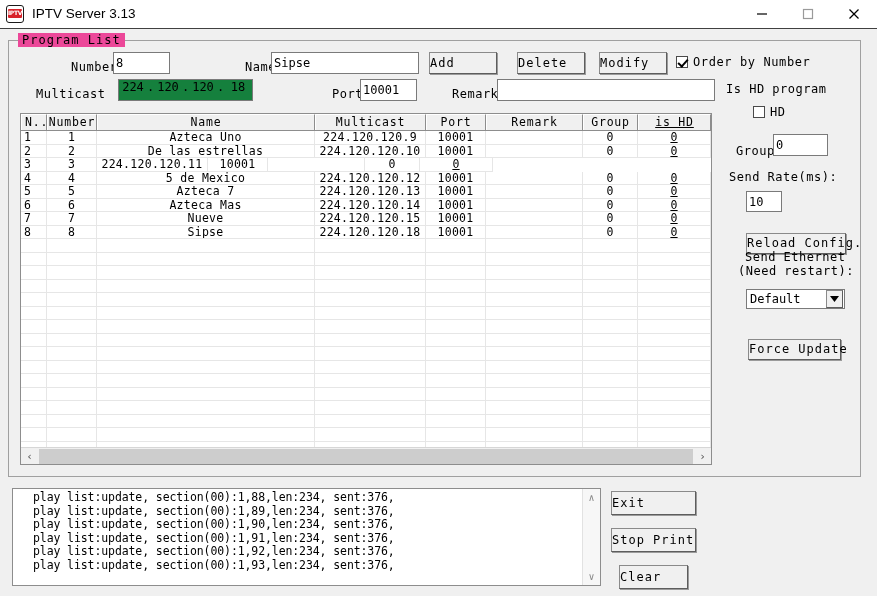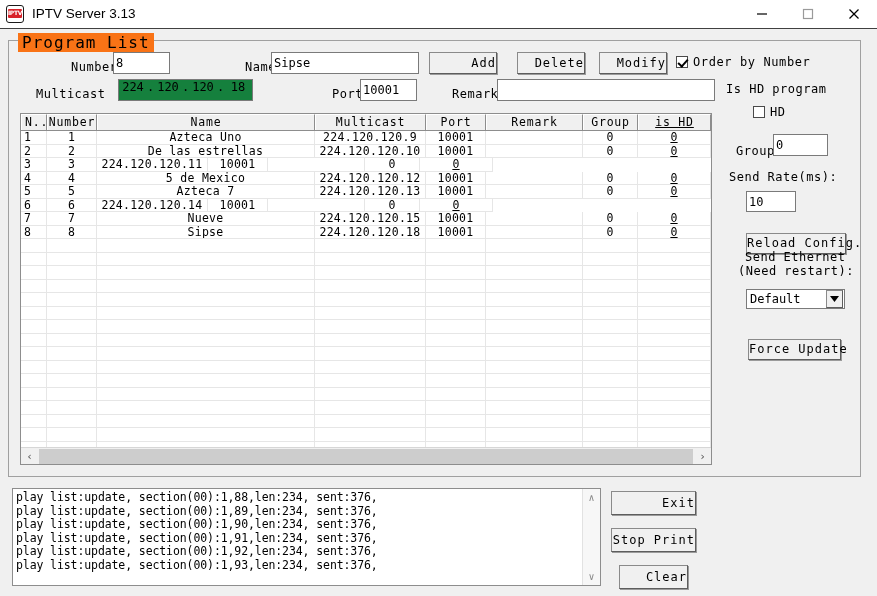--- a/index.html
+++ b/index.html
@@ -91,23 +91,23 @@
     left: 8px; top: 40px;
     width: 853px;
     height: 437px;
     border: 1px solid #a0a0a0;
     box-sizing: border-box;
     background: #f0f0f0;
   }
   #group-legend {
     position: absolute;
     left: 18px; top: 33px;
-    background: #f97316;
+    background: #ec4899;
     padding: 0 4px;
-    font-size: 16px;
+    font-size: 12px;
     letter-spacing: 1px;
     white-space: nowrap;
   }
 
   
   .lbl {
     position: absolute;
     font-size: 12px;
     letter-spacing: 0.5px;
     white-space: nowrap;
@@ -130,21 +130,21 @@
     box-sizing: border-box;
     background: #f0f0f0;
     border: 1px solid #8a8a8a;
     border-right-color: #5d5d5d;
     border-bottom-color: #5d5d5d;
     box-shadow: 1px 1px 0 #9b9b9b;
     font-family: "DejaVu Sans Mono", monospace;
     font-size: 12px;
     letter-spacing: 1px;
     color: #000;
-    text-align: right;
+    text-align: left;
     cursor: default;
     white-space: nowrap;
   }
 
   .chk-wrap {
     position: absolute;
     display: flex;
     align-items: center;
     white-space: nowrap;
   }
@@ -319,21 +319,21 @@
     left: 12px; top: 488px;
     width: 589px;
     height: 98px;
     box-sizing: border-box;
     border: 1px solid #8d8d8d;
     background: #ffffff;
     display: flex;
   }
   #log-text {
     flex: 1 1 auto;
-    padding: 2px 3px;
+    padding: 2px 20px;
     overflow: hidden;
     font-family: "DejaVu Sans Mono", monospace;
     font-size: 11.5px;
     line-height: 13.5px;
     white-space: pre;
     color: #000;
     letter-spacing: -0.1px;
   }
   #log-vscroll {
     flex: 0 0 auto;
@@ -474,20 +474,21 @@
           <div class="cell c-name">Azteca 7</div>
           <div class="cell c-mcast">224.120.120.13</div>
           <div class="cell c-port">10001</div>
           <div class="cell c-remark"></div>
           <div class="cell c-group">0</div>
           <div class="cell c-ishd">0</div>
         </div>
         <div class="lrow">
           <div class="cell c-n">6</div>
           <div class="cell c-num">6</div>
+          <div class="cell c-name">Azteca Mas</div>
           <div class="cell c-mcast">224.120.120.14</div>
           <div class="cell c-port">10001</div>
           <div class="cell c-remark"></div>
           <div class="cell c-group">0</div>
           <div class="cell c-ishd">0</div>
         </div>
         <div class="lrow">
           <div class="cell c-n">7</div>
           <div class="cell c-num">7</div>
           <div class="cell c-name">Nueve</div>
@@ -679,21 +680,21 @@
 
   <div class="chk-wrap" style="left:753px; top:105px;">
     <span class="chk-box"></span>
     <span class="chk-label">HD</span>
   </div>
 
   <div class="right-lbl" style="left:736px; top:144px;">Group</div>
   <input class="txtfield" style="left: 773px; top: 134px; width: 55px; height: 22px;" value="0">
 
   <div class="right-lbl" style="left:729px; top:170px;">Send Rate(ms):</div>
-  <input class="txtfield" style="left: 746px; top: 191px; width: 50px; height: 21px;" value="10">
+  <input class="txtfield" style="left: 746px; top: 191px; width: 36px; height: 21px;" value="10">
 
   <div class="btn" style="left:746px; top:220px; width:100px; height:21px; line-height:19px;margin-top:13px;">Reload Config.</div>
 
   <div class="right-lbl" style="left:745px; top:250px;text-align:right;">Send Ethernet</div>
   <div class="right-lbl" style="left:738px; top:264px;">(Need restart):</div>
 
   <div id="combo-ethernet">
     <span class="combo-text">Default</span>
     <span class="combo-arrow">
       <svg width="9" height="6" viewBox="0 0 9 6">

